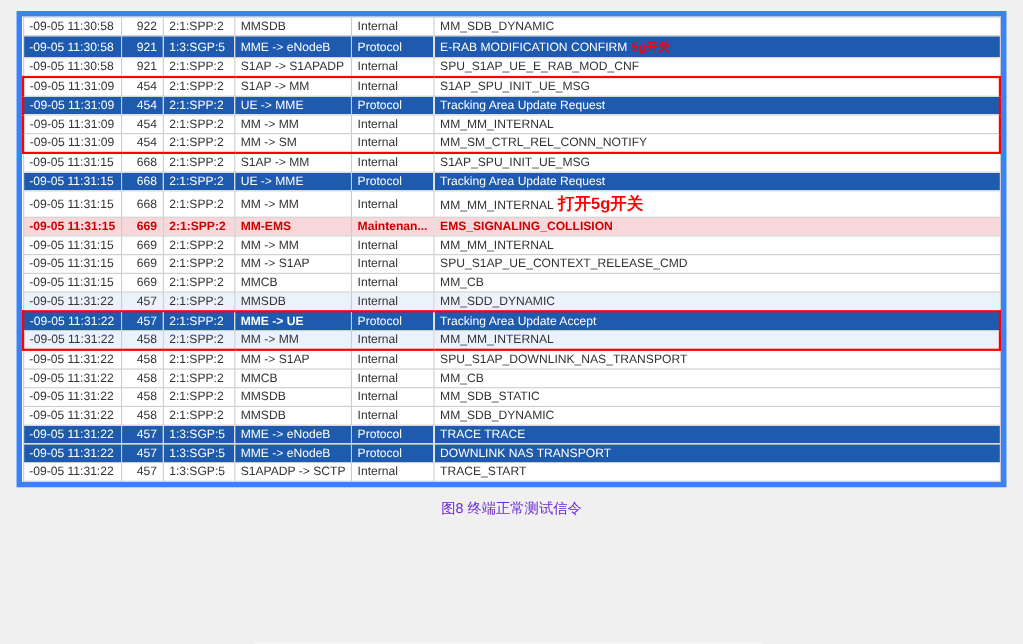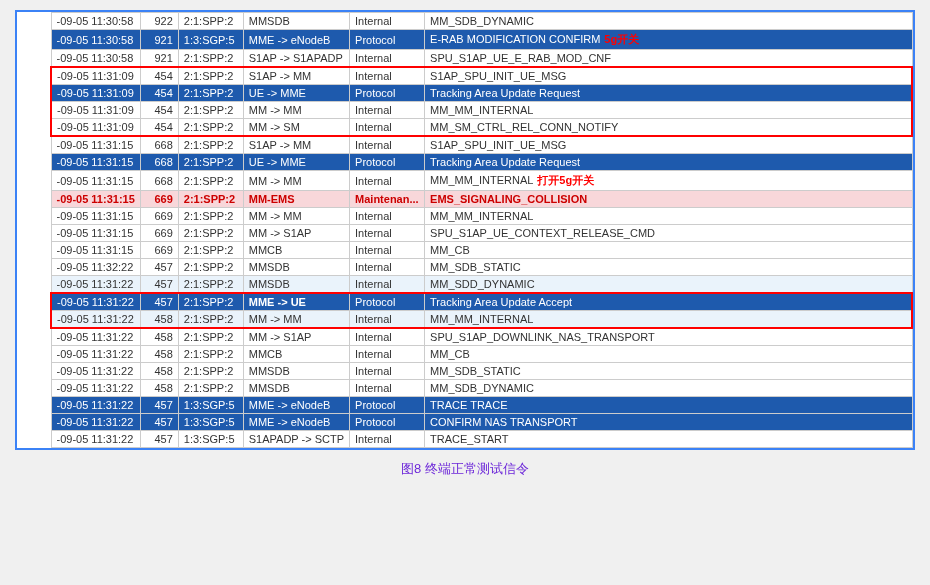--- a/index.html
+++ b/index.html
@@ -9,23 +9,22 @@
       width: 930px;
       min-height: 585px;
       display: flex;
       flex-direction: column;
       align-items: center;
       padding: 10px 15px 15px 15px;
     }
     .table-container {
       width: 100%;
       overflow: hidden;
-      border: 2px solid #3b82f6;
+      border: 5px solid #3b82f6;
       background: white;
-      padding-left: 33px;
     }
     table {
       width: 100%;
       border-collapse: collapse;
       font-size: 11px;
     }
     td {
       padding: 2px 5px;
       border: 1px solid #ccc;
       white-space: nowrap;
@@ -127,21 +126,21 @@
           <td class="col-source">UE -&gt; MME</td>
           <td class="col-type">Protocol</td>
           <td class="col-message">Tracking Area Update Request</td>
         </tr>
         <tr class="row-normal">
           <td class="col-time">-09-05 11:31:15</td>
           <td class="col-id">668</td>
           <td class="col-node">2:1:SPP:2</td>
           <td class="col-source">MM -&gt; MM</td>
           <td class="col-type">Internal</td>
-          <td class="col-message">MM_MM_INTERNAL<span style="color: red; font-weight: bold; font-size: 11px; margin-left: 4px;">打开5g开关</span></td>
+          <td class="col-message">MM_MM_INTERNAL<span style="color: red; font-weight: bold; font-size: 15px; margin-left: 4px;">打开5g开关</span></td>
         </tr>
         <tr class="row-pink">
           <td class="col-time" style="color: rgb(204, 0, 0); font-weight: bold;">-09-05 11:31:15</td>
           <td class="col-id" style="color: rgb(204, 0, 0); font-weight: bold;">669</td>
           <td class="col-node" style="color: rgb(204, 0, 0); font-weight: bold;">2:1:SPP:2</td>
           <td class="col-source" style="color: rgb(204, 0, 0); font-weight: bold;">MM-EMS</td>
           <td class="col-type" style="color: rgb(204, 0, 0); font-weight: bold;">Maintenan...</td>
           <td class="col-message" style="color: rgb(204, 0, 0); font-weight: bold;">EMS_SIGNALING_COLLISION</td>
         </tr>
         <tr class="row-normal">
@@ -161,28 +160,20 @@
           <td class="col-message">SPU_S1AP_UE_CONTEXT_RELEASE_CMD</td>
         </tr>
         <tr class="row-normal">
           <td class="col-time">-09-05 11:31:15</td>
           <td class="col-id">669</td>
           <td class="col-node">2:1:SPP:2</td>
           <td class="col-source">MMCB</td>
           <td class="col-type">Internal</td>
           <td class="col-message">MM_CB</td>
         </tr>
-        <tr class="row-normal">
-          <td class="col-time">-09-05 11:32:22</td>
-          <td class="col-id">457</td>
-          <td class="col-node">2:1:SPP:2</td>
-          <td class="col-source">MMSDB</td>
-          <td class="col-type">Internal</td>
-          <td class="col-message">MM_SDB_STATIC</td>
-        </tr>
         <tr class="row-striped">
           <td class="col-time">-09-05 11:31:22</td>
           <td class="col-id">457</td>
           <td class="col-node">2:1:SPP:2</td>
           <td class="col-source">MMSDB</td>
           <td class="col-type">Internal</td>
           <td class="col-message">MM_SDD_DYNAMIC</td>
         </tr>
         <tr class="row-blue">
           <td class="col-time" style="border-left: 2px solid red; border-top: 2px solid red;">-09-05 11:31:22</td>
@@ -239,21 +230,21 @@
           <td class="col-source">MME -&gt; eNodeB</td>
           <td class="col-type">Protocol</td>
           <td class="col-message">TRACE TRACE</td>
         </tr>
         <tr class="row-blue">
           <td class="col-time">-09-05 11:31:22</td>
           <td class="col-id">457</td>
           <td class="col-node">1:3:SGP:5</td>
           <td class="col-source">MME -&gt; eNodeB</td>
           <td class="col-type">Protocol</td>
-          <td class="col-message">CONFIRM NAS TRANSPORT</td>
+          <td class="col-message">DOWNLINK NAS TRANSPORT</td>
         </tr>
         <tr class="row-normal">
           <td class="col-time">-09-05 11:31:22</td>
           <td class="col-id">457</td>
           <td class="col-node">1:3:SGP:5</td>
           <td class="col-source">S1APADP -&gt; SCTP</td>
           <td class="col-type">Internal</td>
           <td class="col-message">TRACE_START</td>
         </tr>
       </tbody>

